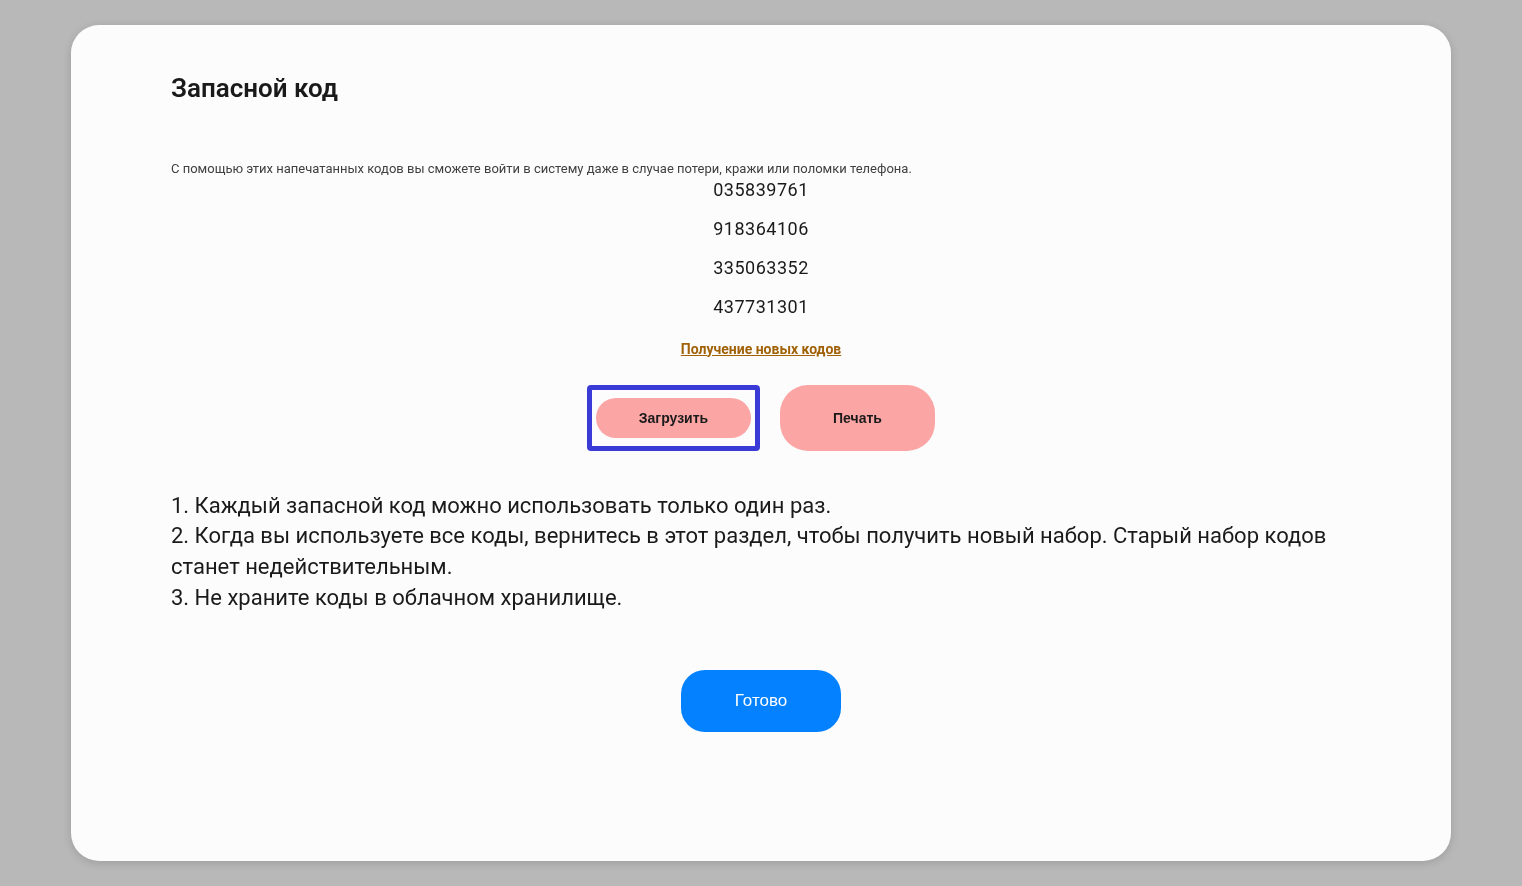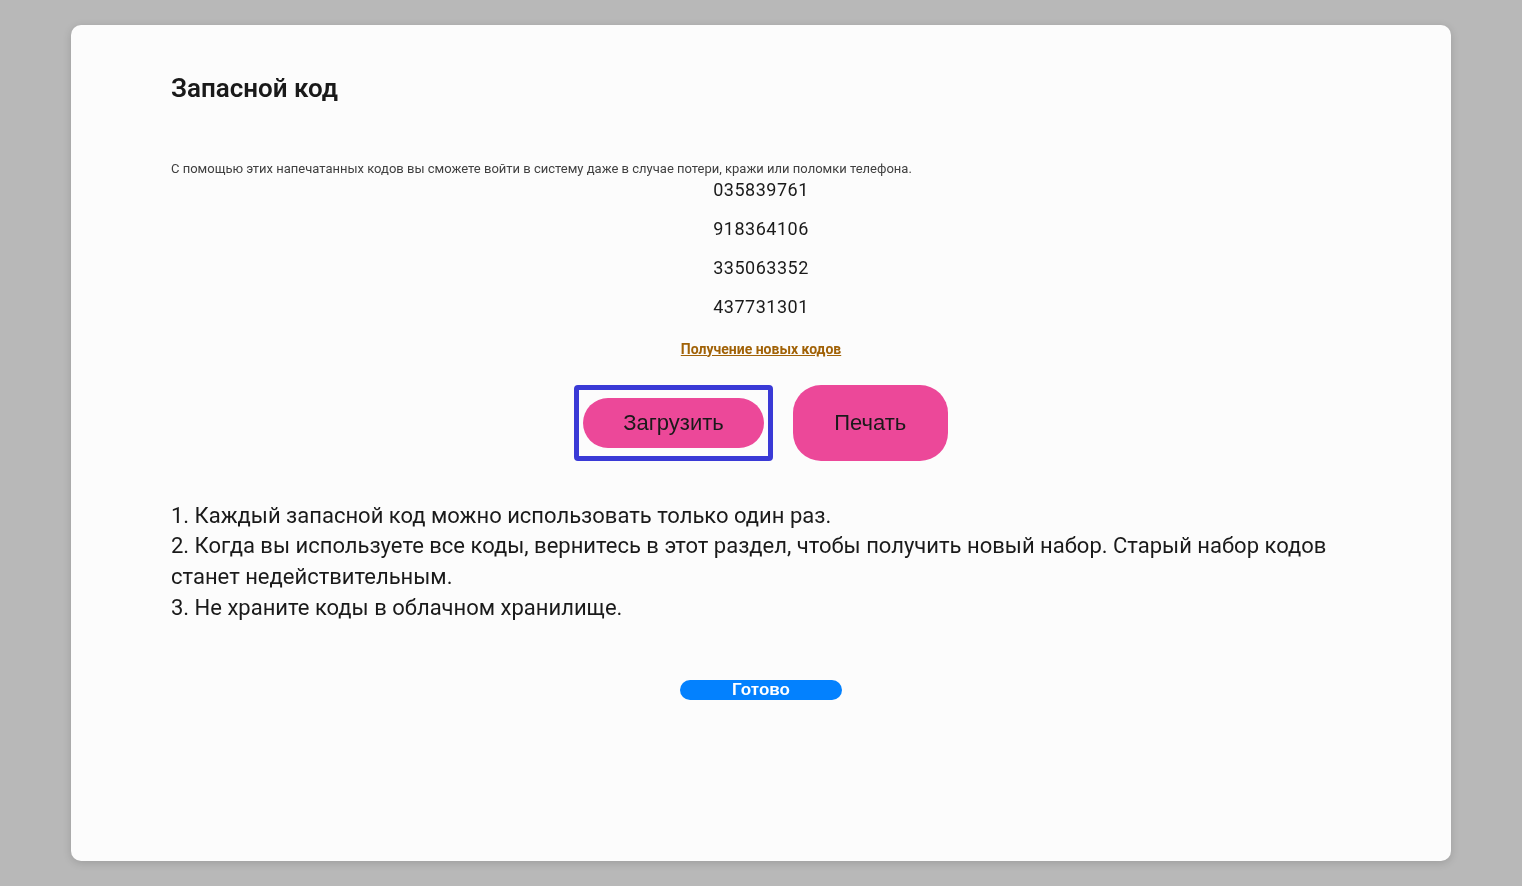--- a/index.html
+++ b/index.html
@@ -12,21 +12,21 @@
       background: #b8b8b8;
       width: 1522px;
       height: 886px;
       display: flex;
       align-items: center;
       justify-content: center;
       padding: 20px;
     }
     .card {
       background: #fcfcfc;
-      border-radius: 10px;
+      border-radius: 28px;
       width: 1380px;
       height: 836px;
       padding: 48px 100px 56px 100px;
       box-shadow: 0 2px 8px rgba(0,0,0,0.15);
       position: relative;
     }
     .page-title {
       font-size: 26px;
       font-weight: 600;
       color: #1a1a1a;
@@ -61,26 +61,26 @@
       justify-content: center;
       gap: 20px;
       margin-bottom: 40px;
     }
     .highlight-box {
       border: 5px solid #3a3ad6;
       border-radius: 4px;
       padding: 8px 4px;
     }
     .pill-button {
-      background: #ec4899;
+      background: #fca5a5;
       border: none;
       border-radius: 28px;
       padding: 12px 40px;
-      font-size: 22px;
-      font-weight: 400;
+      font-size: 14px;
+      font-weight: 700;
       color: #1a1a1a;
       cursor: pointer;
       min-width: 155px;
     }
     .notes-section {
       margin-top: 8px;
       text-align: left;
     }
     .notes-title {
       font-size: 17px;
@@ -93,23 +93,23 @@
       line-height: 1.4;
     }
     .done-button-wrap {
       text-align: center;
       margin-top: 56px;
     }
     .done-button {
       background: #0381fe;
       border: none;
       border-radius: 24px;
-      padding: 0 52px;
+      padding: 21px 52px;
       font-size: 17px;
-      font-weight: 700;
+      font-weight: 400;
       color: #fff;
       cursor: pointer;
       min-width: 160px;
     }
   </style>
 </head>
 <body>
 
 <div class="card">
   <h1 class="page-title">Запасной код</h1>

